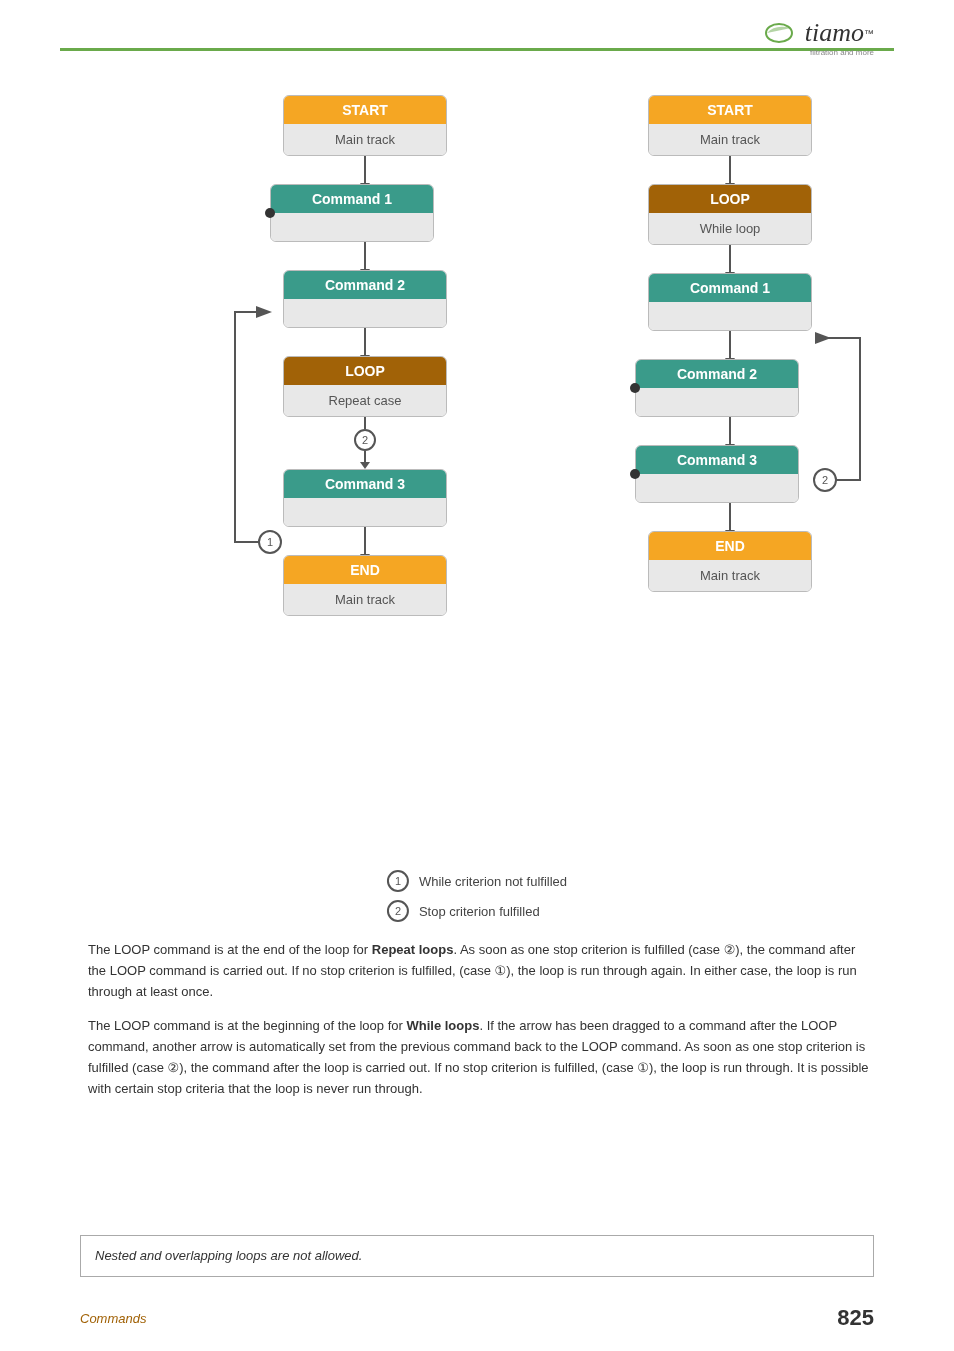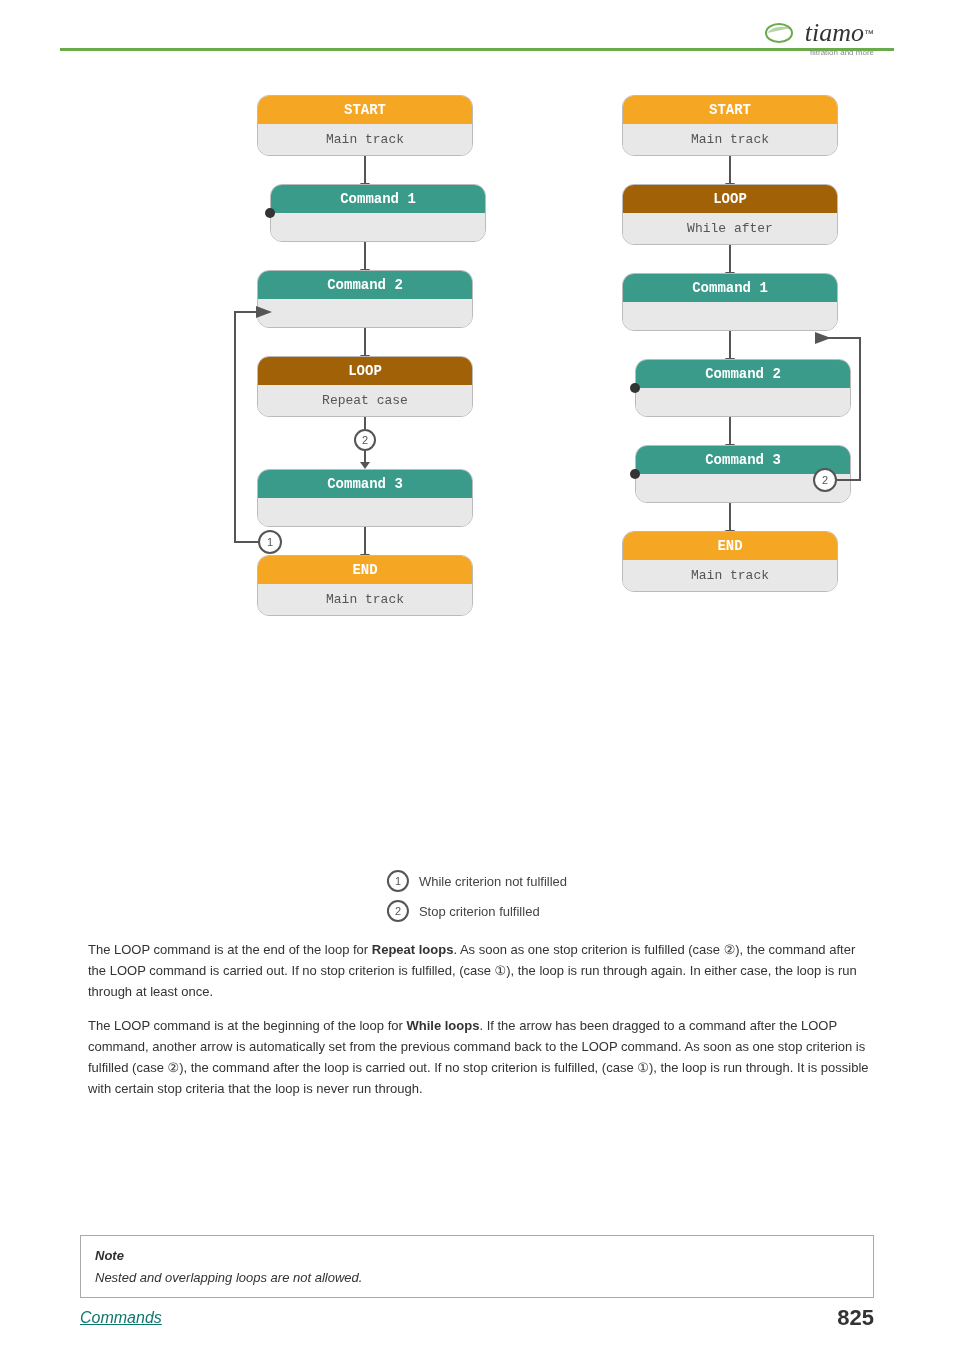--- a/index.html
+++ b/index.html
@@ -26,27 +26,26 @@
     .logo-area {
       position: absolute;
       top: 18px;
       right: 80px;
       display: flex;
       align-items: center;
     }
 
     
     .block {
-      width: 216px;
-      border-radius: 12px;
+      width: 164px;
+      border-radius: 6px;
       overflow: hidden;
       border: 1.5px solid #bbb;
       position: relative;
       z-index: 2;
-      font-family: Liberation Mono, monospace;
     }
     .block-header {
       padding: 6px 8px;
       text-align: center;
       font-weight: bold;
       font-size: 14px;
     }
     .block-body {
       background: #e8e8e8;
       padding: 8px;
@@ -178,23 +177,22 @@
       position: absolute;
       bottom: 20px;
       left: 80px;
       right: 80px;
       display: flex;
       justify-content: space-between;
       align-items: center;
     }
     .footer-left {
       font-style: italic;
-      font-size: 16px;
-      color: #0f766e;
-      text-decoration: underline;
+      font-size: 13px;
+      color: #a16207;
     }
     .footer-right {
       font-weight: bold;
       font-size: 22px;
       color: #333;
     }
 
     
     .svg-overlay {
       position: absolute;
@@ -289,21 +287,21 @@
 <div class="right-diagram-wrap" style="position:absolute; left:635px; top:95px; display:flex; flex-direction:column; align-items:center; width:190px;">
 
   <div class="block">
     <div class="block-header start-header">START</div>
     <div class="block-body">Main track</div>
   </div>
   <div class="arrow"></div>
 
   <div class="block">
     <div class="block-header loop-header">LOOP</div>
-    <div class="block-body">While after</div>
+    <div class="block-body">While loop</div>
   </div>
   <div class="arrow"></div>
 
   <div class="block">
     <div class="block-header command-header">Command 1</div>
     <div class="block-body"></div>
   </div>
   <div class="arrow"></div>
 
   <div style="position:relative;width:190px;">
@@ -366,20 +364,19 @@
 <div class="text-content">
   <p>
     The LOOP command is at the end of the loop for <strong>Repeat loops</strong>. As soon as one stop criterion is fulfilled (case ②), the command after the LOOP command is carried out. If no stop criterion is fulfilled, (case ①), the loop is run through again. In either case, the loop is run through at least once.
   </p>
   <p>
     The LOOP command is at the beginning of the loop for <strong>While loops</strong>. If the arrow has been dragged to a command after the LOOP command, another arrow is automatically set from the previous command back to the LOOP command. As soon as one stop criterion is fulfilled (case ②), the command after the loop is carried out. If no stop criterion is fulfilled, (case ①), the loop is run through. It is possible with certain stop criteria that the loop is never run through.
   </p>
 </div>
 
 <div class="note-box">
-  <div class="note-title">Note</div>
   <div class="note-text">Nested and overlapping loops are not allowed.</div>
 </div>
 
 <div class="footer">
   <span class="footer-left">Commands</span>
   <span class="footer-right">825</span>
 </div>
 
 </body></html>

